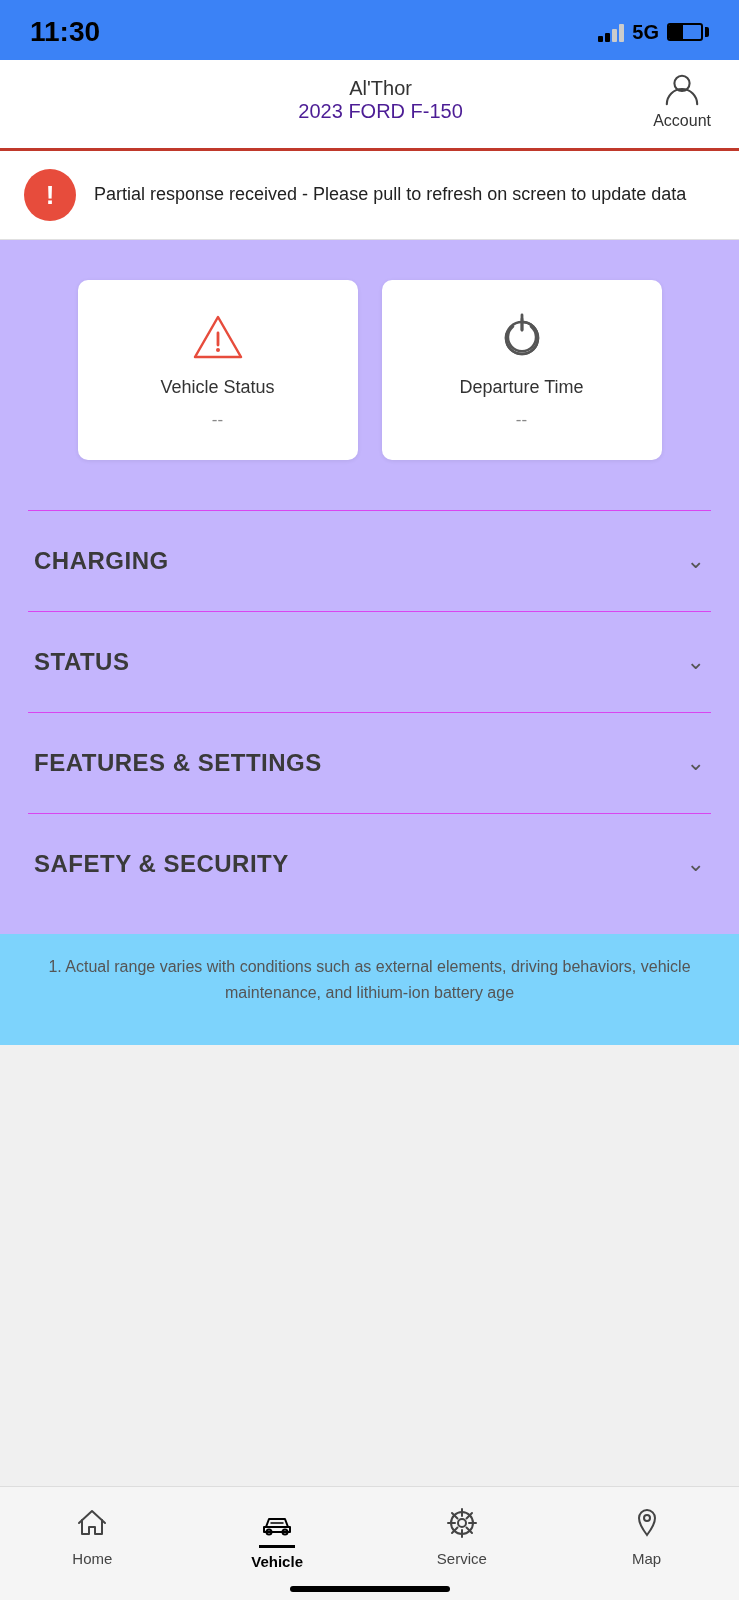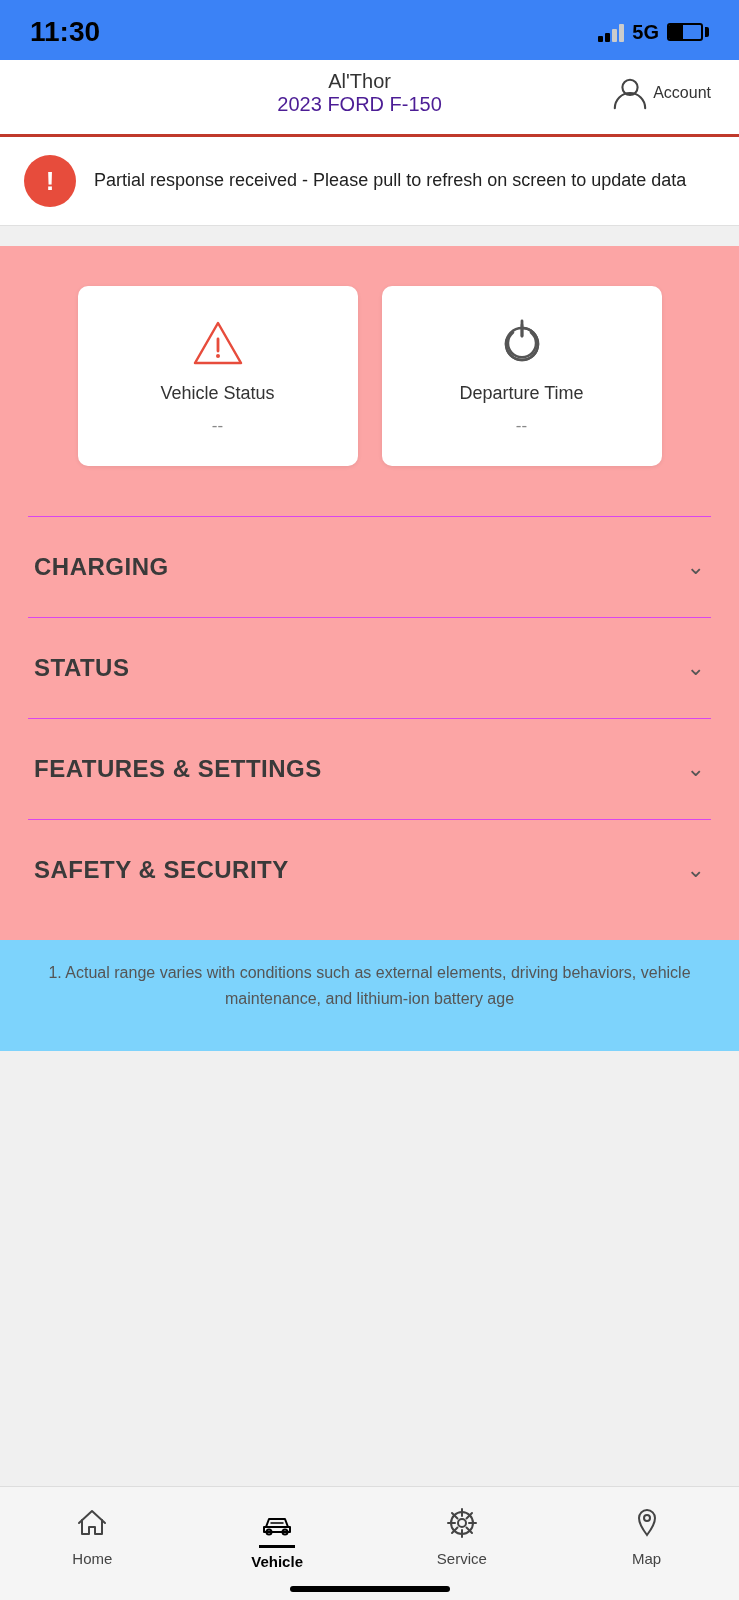--- a/index.html
+++ b/index.html
@@ -98,20 +98,21 @@
       color: #333;
       font-weight: 400;
     }
     .header-model {
       font-size: 20px;
       color: #4c1d95;
       font-weight: 400;
     }
     .account-btn {
       display: flex;
+      flex-direction: column;
       align-items: center;
       gap: 4px;
       cursor: pointer;
     }
     .account-icon-svg {
       width: 38px;
       height: 38px;
     }
     .account-label {
       font-size: 16px;
@@ -147,23 +148,22 @@
       line-height: 1;
     }
     .alert-text {
       font-size: 18px;
       color: #222;
       line-height: 1.4;
     }
 
     
     .main-content {
-      background: #fca5a5;
+      background: #c4b5fd;
       padding: 40px 28px 20px;
-      margin-top: 20px;
     }
 
     
     .cards-row {
       display: flex;
       gap: 24px;
       justify-content: center;
       margin-bottom: 50px;
     }
     .card {

